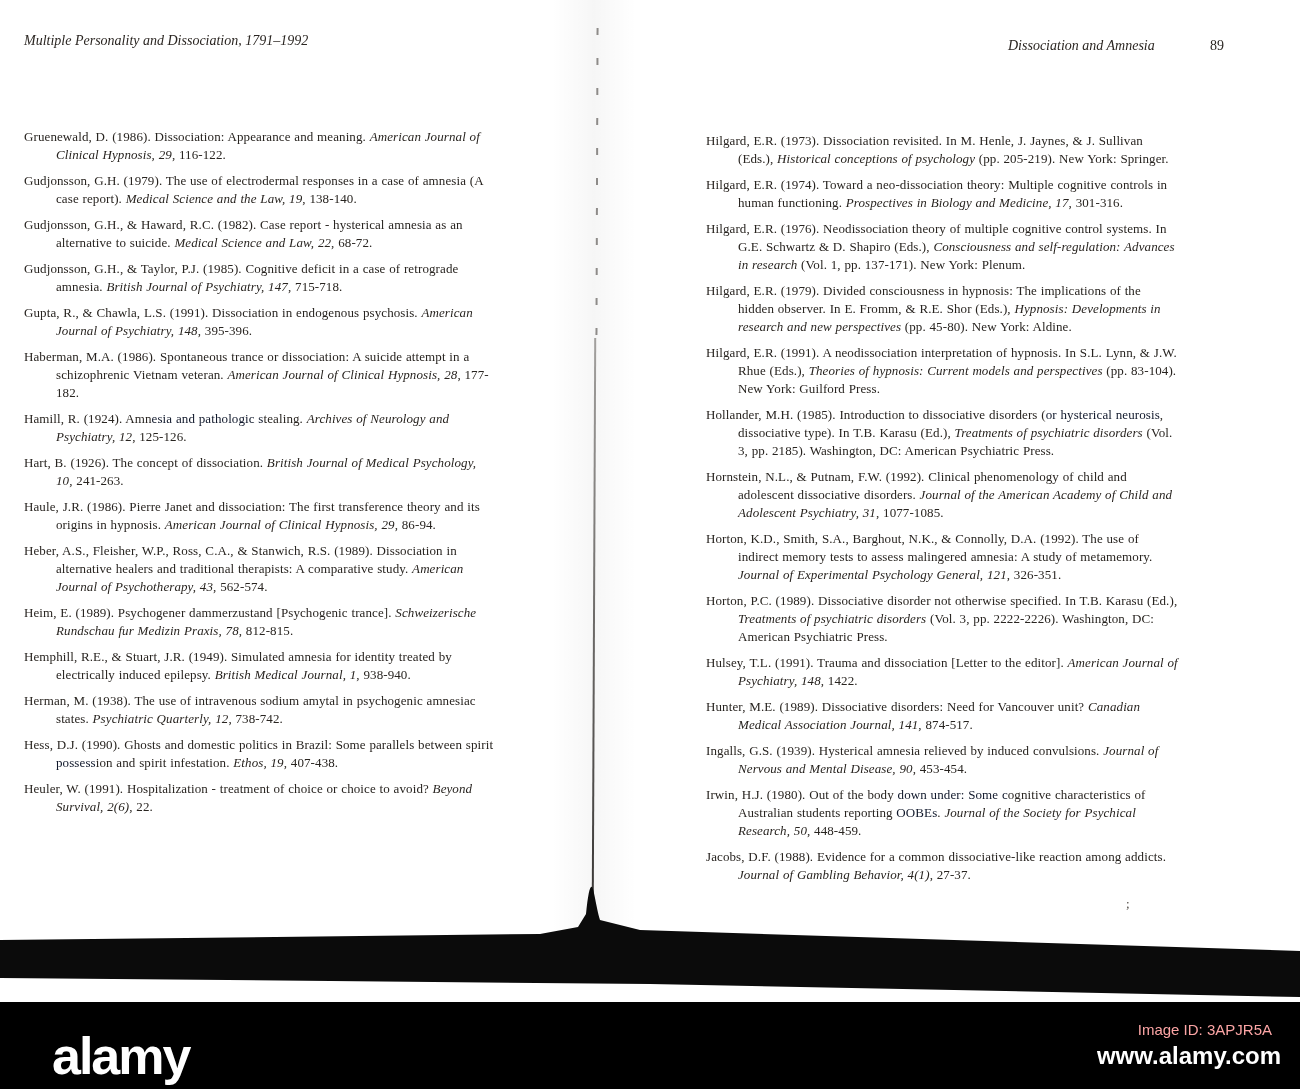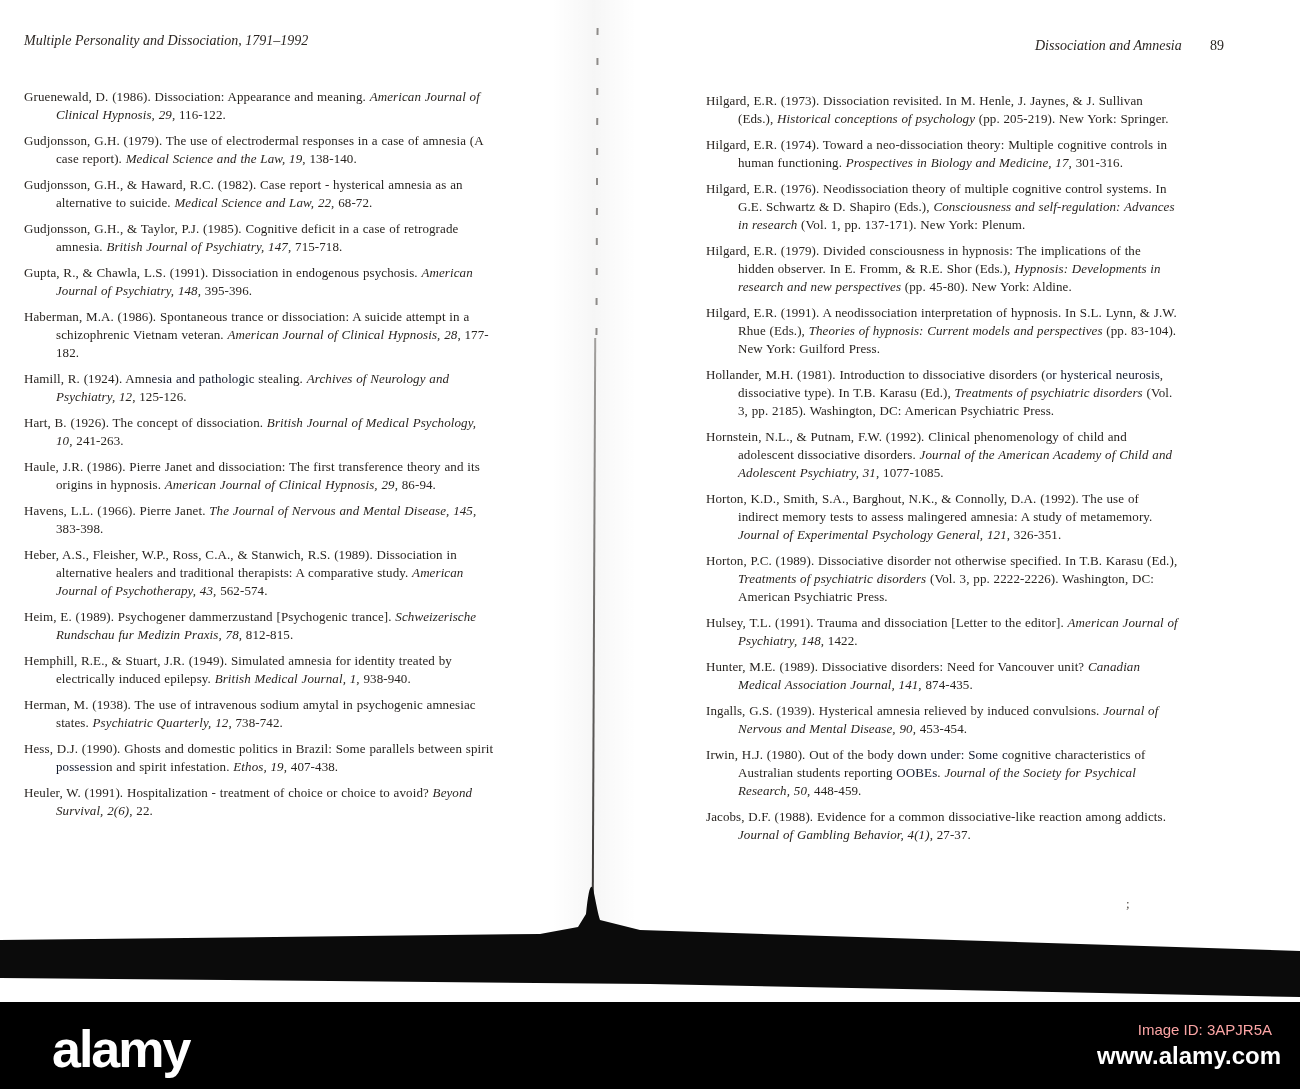--- a/index.html
+++ b/index.html
@@ -7,21 +7,21 @@
     position:relative;width:1300px;height:1089px;background:#ffffff;
     overflow:hidden;font-family:"Liberation Serif", serif;color:#282420;
   }
   
   .running-head{
     position:absolute;font-style:italic;font-size:14px;line-height:18px;
     color:#2b2username6-bad;color:#2b2622;white-space:nowrap;text-align:right;
   }
   .pageno{position:absolute;font-size:14px;color:#2b2622;}
   
-  .refcol{position:absolute;}
+  .refcol{position:absolute;margin-top:40px;}
   .ref{
     margin:0 0 8px 0;padding-left:32px;text-indent:-32px;
     font-size:13px;line-height:18px;letter-spacing:0.1px;word-spacing:0.03em;
   }
   .it{font-style:italic;}
   .fade{color:#0f172a;}
   
   .gutter-shade{
     position:absolute;left:552px;top:0;width:84px;height:935px;
     background:linear-gradient(90deg, rgba(0,0,0,0) 0%, rgba(0,0,0,0.035) 50%, rgba(0,0,0,0) 100%);
@@ -34,21 +34,21 @@
   .gutter-line{
     position:absolute;left:593px;top:338px;width:1.6px;height:560px;
     background:linear-gradient(180deg, rgba(60,55,50,0.45), rgba(25,22,20,0.85));
     transform:rotate(0.25deg);
   }
   .edge-band-svg{position:absolute;left:0;top:870px;width:1300px;height:140px;}
   .stray-mark{position:absolute;left:1126px;top:896px;font-size:13px;color:#4a453f;}
   
   .wm-bar{position:absolute;left:0;top:1002px;width:1300px;height:87px;background:#000;}
   .wm-logo{
-    position:absolute;left:52px;top:21px;
+    position:absolute;left:52px;top:28px;
     font-family:"Liberation Sans", sans-serif;font-weight:bold;
     font-size:52px;line-height:52px;letter-spacing:-2px;color:#ffffff;
   }
   .wm-id{
     position:absolute;right:28px;top:19px;
     font-family:"Liberation Sans", sans-serif;font-size:15px;color:#fca5a5;white-space:nowrap;
   }
   .wm-url{
     position:absolute;right:19px;top:40px;
     font-family:"Liberation Sans", sans-serif;font-weight:bold;font-size:24px;color:#ffffff;white-space:nowrap;
@@ -64,45 +64,44 @@
     <div class="refcol" style="left:24px;top:88px;width:470px;">
         <p class="ref"><span>Gruenewald, D. (1986). Dissociation: Appearance and meaning. </span><span class="it">American Journal of Clinical Hypnosis, 29</span><span>, 116-122.</span></p>
         <p class="ref"><span>Gudjonsson, G.H. (1979). The use of electrodermal responses in a case of amnesia (A case report). </span><span class="it">Medical Science and the Law, 19</span><span>, 138-140.</span></p>
         <p class="ref"><span>Gudjonsson, G.H., &amp; Haward, R.C. (1982). Case report - hysterical amnesia as an alternative to suicide. </span><span class="it">Medical Science and Law, 22</span><span>, 68-72.</span></p>
         <p class="ref"><span>Gudjonsson, G.H., &amp; Taylor, P.J. (1985). Cognitive deficit in a case of retrograde amnesia. </span><span class="it">British Journal of Psychiatry, 147</span><span>, 715-718.</span></p>
         <p class="ref"><span>Gupta, R., &amp; Chawla, L.S. (1991). Dissociation in endogenous psychosis. </span><span class="it">American Journal of Psychiatry, 148</span><span>, 395-396.</span></p>
         <p class="ref"><span>Haberman, M.A. (1986). Spontaneous trance or dissociation: A suicide attempt in a schizophrenic Vietnam veteran. </span><span class="it">American Journal of Clinical Hypnosis, 28</span><span>, 177-182.</span></p>
         <p class="ref"><span>Hamill, R. (1924). Amn</span><span class="fade">esia and pathologic s</span><span>tealing. </span><span class="it">Archives of Neurology and Psychiatry, 12</span><span>, 125-126.</span></p>
         <p class="ref"><span>Hart, B. (1926). The concept of dissociation. </span><span class="it">British Journal of Medical Psychology, 10</span><span>, 241-263.</span></p>
         <p class="ref"><span>Haule, J.R. (1986). Pierre Janet and dissociation: The first transference theory and its origins in hypnosis. </span><span class="it">American Journal of Clinical Hypnosis, 29</span><span>, 86-94.</span></p>
-        <p class="ref"><span>Havens, L.L. (1966). Pierre Janet. </span><span class="it">The Journal of Nervous and Mental Disease, 145</span><span>, 383-398.</span></p>
         <p class="ref"><span>Heber, A.S., Fleisher, W.P., Ross, C.A., &amp; Stanwich, R.S. (1989). Dissociation in alternative healers and traditional therapists: A comparative study. </span><span class="it">American Journal of Psychotherapy, 43</span><span>, 562-574.</span></p>
         <p class="ref"><span>Heim, E. (1989). Psychogener dammerzustand [Psychogenic trance]. </span><span class="it">Schweizerische Rundschau fur Medizin Praxis, 78</span><span>, 812-815.</span></p>
         <p class="ref"><span>Hemphill, R.E., &amp; Stuart, J.R. (1949). Simulated amnesia for identity treated by electrically induced epilepsy. </span><span class="it">British Medical Journal, 1</span><span>, 938-940.</span></p>
         <p class="ref"><span>Herman, M. (1938). The use of intravenous sodium amytal in psychogenic amnesiac states. </span><span class="it">Psychiatric Quarterly, 12</span><span>, 738-742.</span></p>
         <p class="ref"><span>Hess, D.J. (1990). Ghosts and domestic politics in Brazil: Some parallels between spirit </span><span class="fade">possess</span><span>ion and spirit infestation. </span><span class="it">Ethos, 19</span><span>, 407-438.</span></p>
         <p class="ref"><span>Heuler, W. (1991). Hospitalization - treatment of choice or choice to avoid? </span><span class="it">Beyond Survival, 2(6)</span><span>, 22.</span></p>
       </div>
   </div>
 
   <div>
-    <div class="running-head" style="left:1035px;top:37px;">Dissociation and Amnesia</div>
+    <div class="running-head" style="left:1008px;top:37px;">Dissociation and Amnesia</div>
     <div class="pageno" style="left:1210px;top:38px;">89</div>
     <div class="refcol" style="left:706px;top:92px;width:474px;">
         <p class="ref"><span>Hilgard, E.R. (1973). Dissociation revisited. In M. Henle, J. Jaynes, &amp; J. Sullivan (Eds.), </span><span class="it">Historical conceptions of psychology</span><span> (pp. 205-219). New York: Springer.</span></p>
         <p class="ref"><span>Hilgard, E.R. (1974). Toward a neo-dissociation theory: Multiple cognitive controls in human functioning. </span><span class="it">Prospectives in Biology and Medicine, 17</span><span>, 301-316.</span></p>
         <p class="ref"><span>Hilgard, E.R. (1976). Neodissociation theory of multiple cognitive control systems. In G.E. Schwartz &amp; D. Shapiro (Eds.), </span><span class="it">Consciousness and self-regulation: Advances in research</span><span> (Vol. 1, pp. 137-171). New York: Plenum.</span></p>
         <p class="ref"><span>Hilgard, E.R. (1979). Divided consciousness in hypnosis: The implications of the hidden observer. In E. Fromm, &amp; R.E. Shor (Eds.), </span><span class="it">Hypnosis: Developments in research and new perspectives</span><span> (pp. 45-80). New York: Aldine.</span></p>
         <p class="ref"><span>Hilgard, E.R. (1991). A neodissociation interpretation of hypnosis. In S.L. Lynn, &amp; J.W. Rhue (Eds.), </span><span class="it">Theories of hypnosis: Current models and perspectives</span><span> (pp. 83-104). New York: Guilford Press.</span></p>
-        <p class="ref"><span>Hollander, M.H. (1981). Introduction to dissociative disorders (</span><span class="fade">or hysterical neurosis</span><span>, dissociative type). In T.B. Karasu (Ed.), </span><span class="it">Treatments of psychiatric disorders</span><span> (Vol. 3, pp. 2185). Washington, DC: American Psychiatric Press.</span></p>
+        <p class="ref"><span>Hollander, M.H. (1985). Introduction to dissociative disorders (</span><span class="fade">or hysterical neurosis</span><span>, dissociative type). In T.B. Karasu (Ed.), </span><span class="it">Treatments of psychiatric disorders</span><span> (Vol. 3, pp. 2185). Washington, DC: American Psychiatric Press.</span></p>
         <p class="ref"><span>Hornstein, N.L., &amp; Putnam, F.W. (1992). Clinical phenomenology of child and adolescent dissociative disorders. </span><span class="it">Journal of the American Academy of Child and Adolescent Psychiatry, 31</span><span>, 1077-1085.</span></p>
         <p class="ref"><span>Horton, K.D., Smith, S.A., Barghout, N.K., &amp; Connolly, D.A. (1992). The use of indirect memory tests to assess malingered amnesia: A study of metamemory. </span><span class="it">Journal of Experimental Psychology General, 121</span><span>, 326-351.</span></p>
         <p class="ref"><span>Horton, P.C. (1989). Dissociative disorder not otherwise specified. In T.B. Karasu (Ed.), </span><span class="it">Treatments of psychiatric disorders</span><span> (Vol. 3, pp. 2222-2226). Washington, DC: American Psychiatric Press.</span></p>
         <p class="ref"><span>Hulsey, T.L. (1991). Trauma and dissociation [Letter to the editor]. </span><span class="it">American Journal of Psychiatry, 148</span><span>, 1422.</span></p>
-        <p class="ref"><span>Hunter, M.E. (1989). Dissociative disorders: Need for Vancouver unit? </span><span class="it">Canadian Medical Association Journal, 141</span><span>, 874-435.</span></p>
+        <p class="ref"><span>Hunter, M.E. (1989). Dissociative disorders: Need for Vancouver unit? </span><span class="it">Canadian Medical Association Journal, 141</span><span>, 874-517.</span></p>
         <p class="ref"><span>Ingalls, G.S. (1939). Hysterical amnesia relieved by induced convulsions. </span><span class="it">Journal of Nervous and Mental Disease, 90</span><span>, 453-454.</span></p>
         <p class="ref"><span>Irwin, H.J. (1980). Out of the body </span><span class="fade">down under: Some c</span><span>ognitive characteristics of Australian students reporting </span><span class="fade">OOBEs</span><span>. </span><span class="it">Journal of the Society for Psychical Research, 50</span><span>, 448-459.</span></p>
         <p class="ref"><span>Jacobs, D.F. (1988). Evidence for a common dissociative-like reaction among addicts. </span><span class="it">Journal of Gambling Behavior, 4(1)</span><span>, 27-37.</span></p>
       </div>
     <div class="stray-mark">;</div>
   </div>
 
   <div class="gutter-shade"></div>
   <div class="gutter-dashes"></div>
   <div class="gutter-line"></div>

